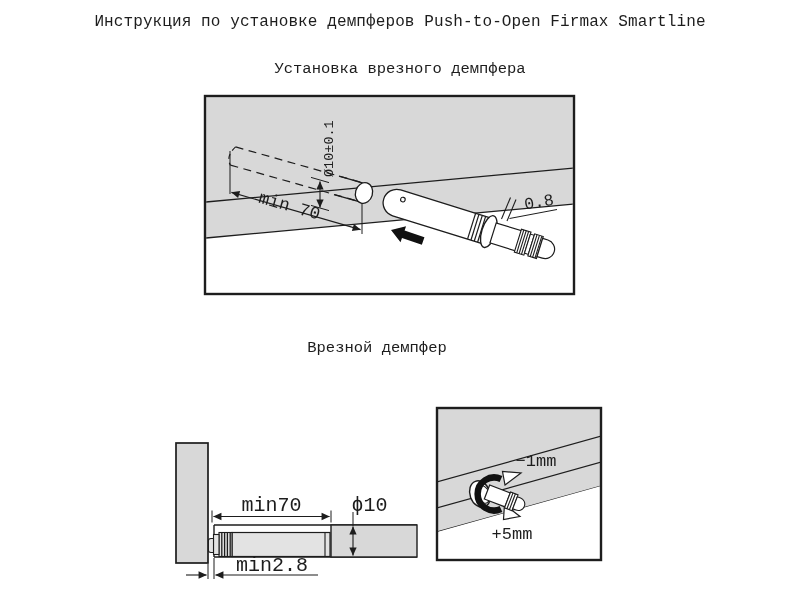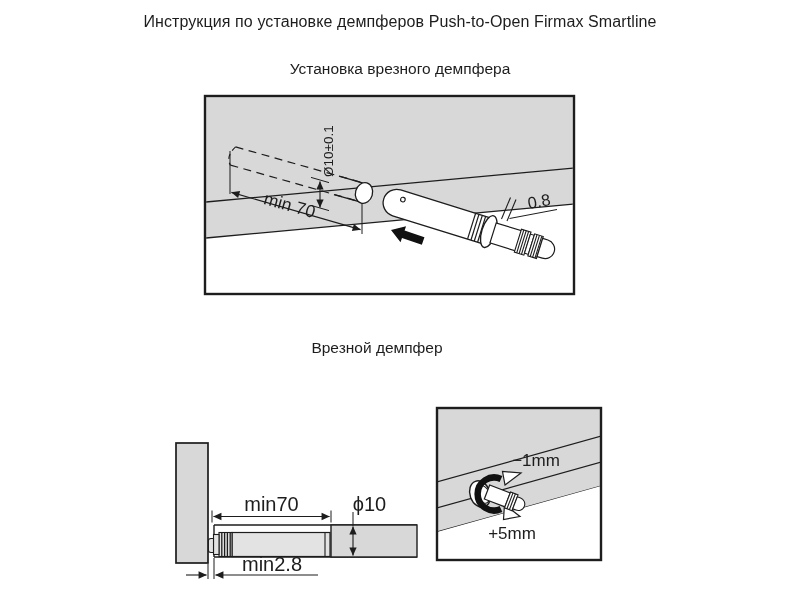--- a/index.html
+++ b/index.html
@@ -1,19 +1,19 @@
 <!DOCTYPE html>
 <html style="--bg: #ffffff; --board: #d8d8d8; --line: #1d1d1d; --damp: #e3e3e3;"><head>
 <meta charset="utf-8">
 <style>
   html,body{margin:0;padding:0;background:#fff;}
   #stage{
     position:relative;width:800px;height:600px;overflow:hidden;
     background:var(--bg,#fff);
-    font-family:Liberation Sans, sans-serif;
+    font-family:Liberation Mono, monospace;
     color:var(--line,#1d1d1d);
   }
   .title{
     position:absolute;left:0;top:13px;width:800px;text-align:center;
     font-size:16px;letter-spacing:.1px;
   }
   .subtitle{position:absolute;text-align:center;font-size:15.5px;}
   #sub-install{left:0;top:60px;width:800px;}
   #sub-damper{left:177px;top:339px;width:400px;}
   svg{position:absolute;left:0;top:0;}

